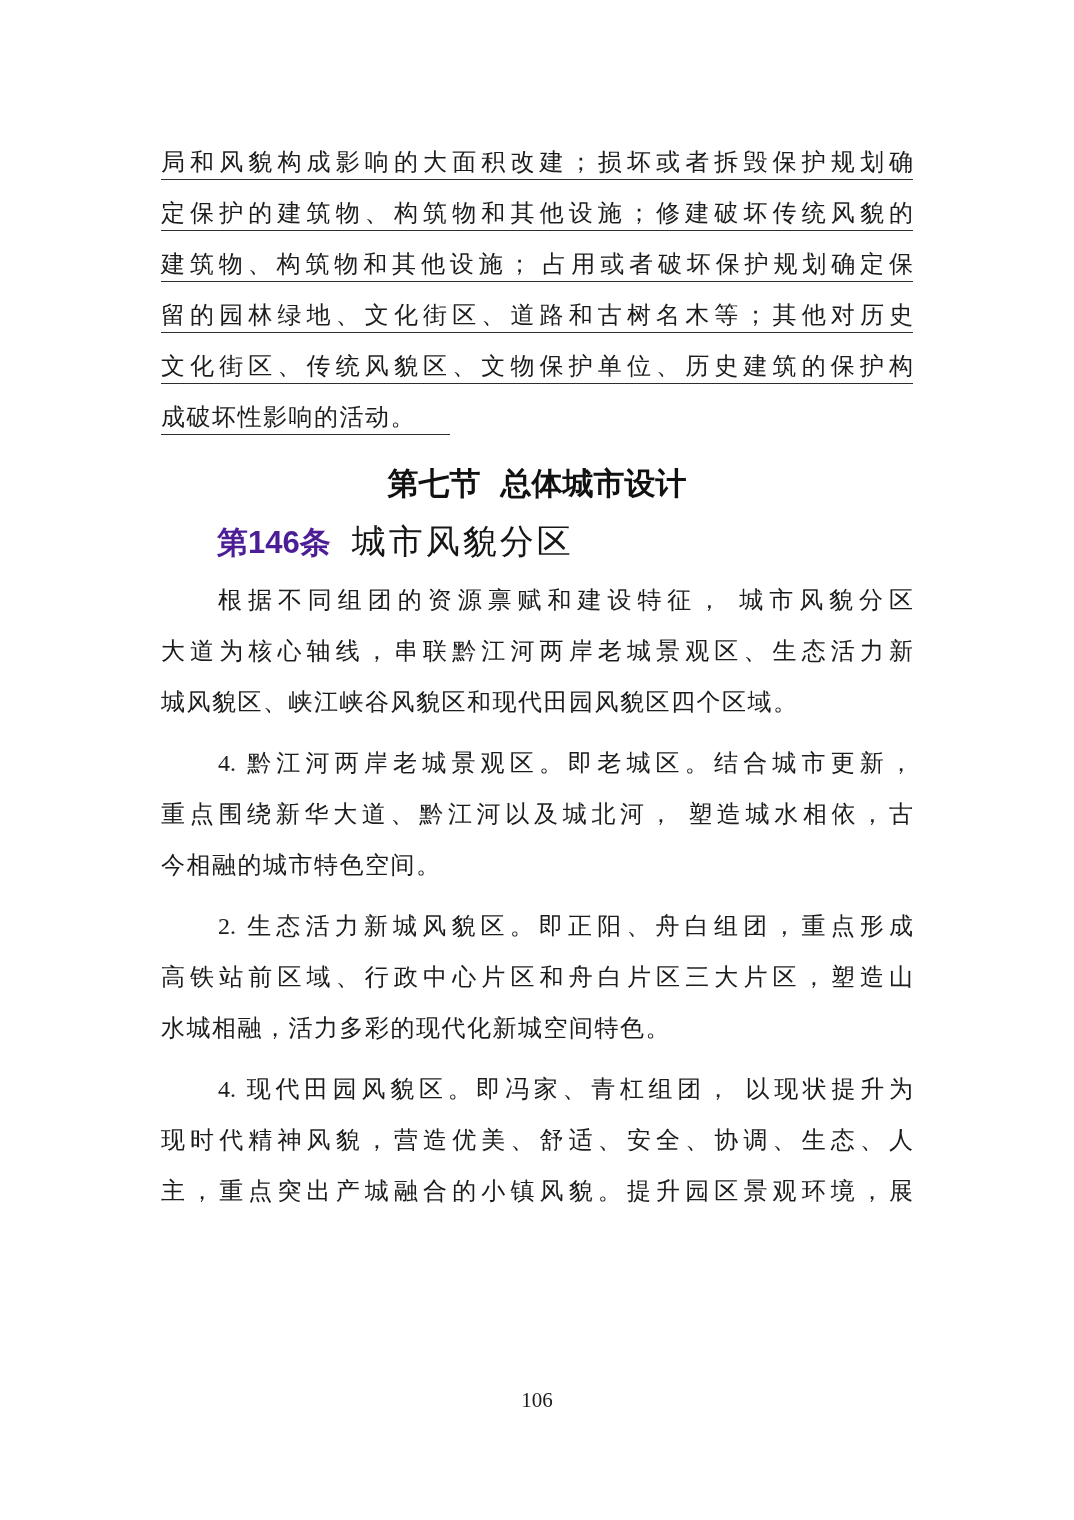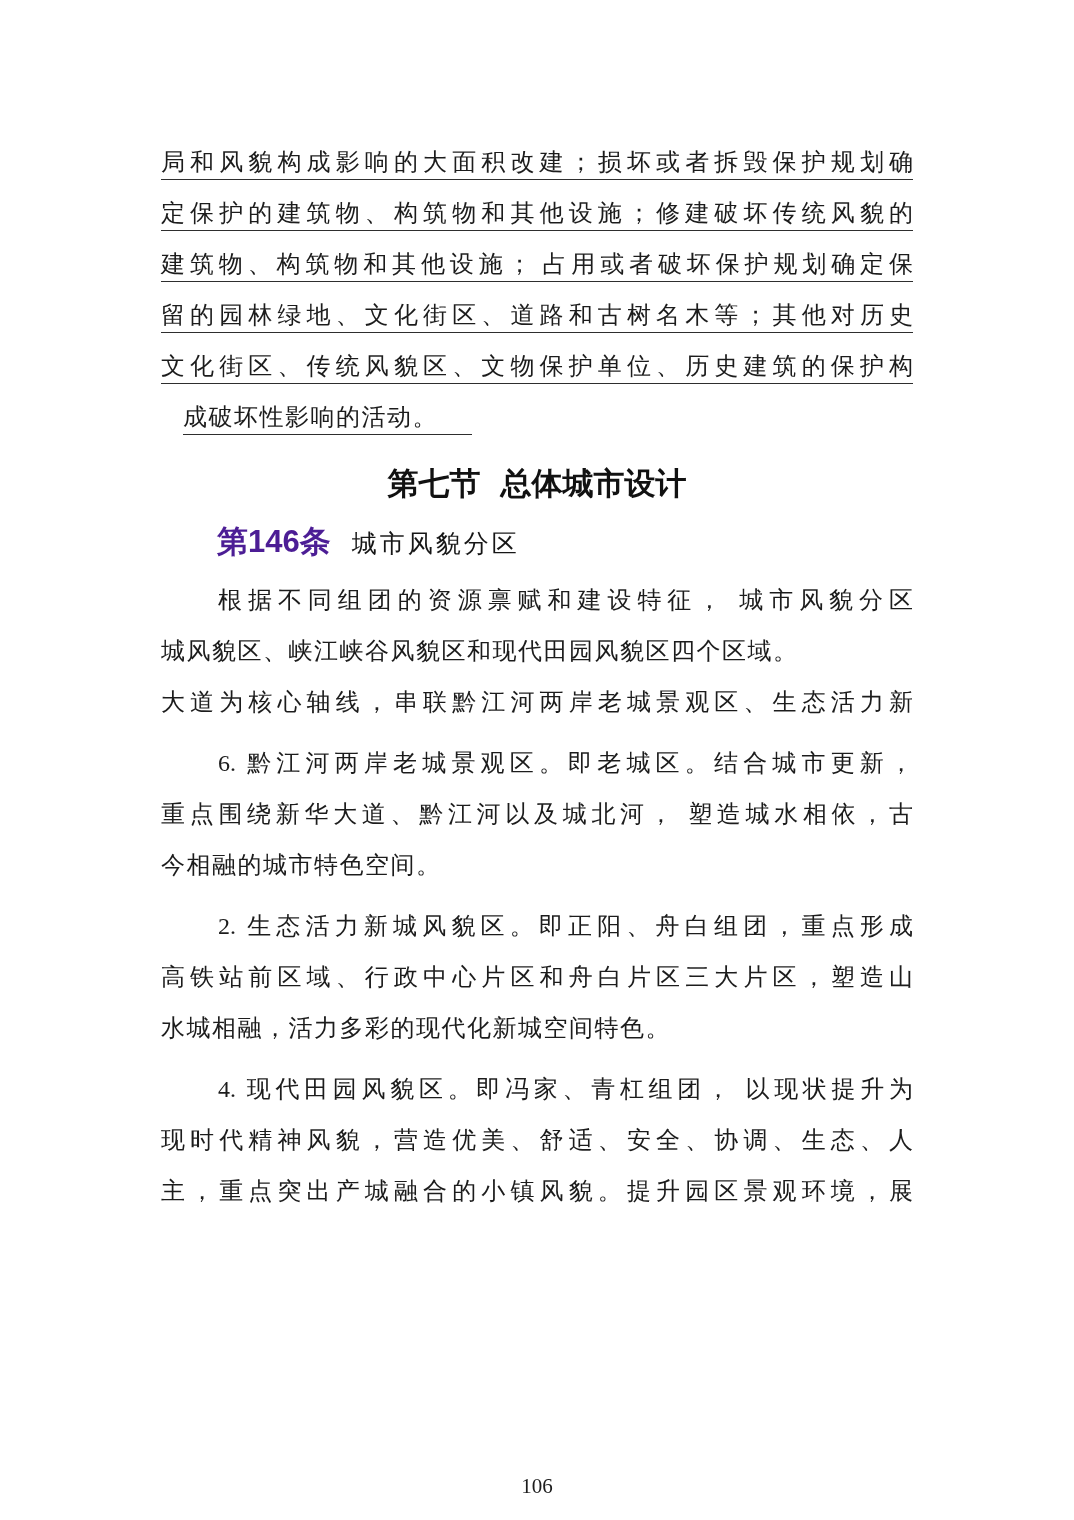--- a/index.html
+++ b/index.html
@@ -40,21 +40,20 @@
     text-align: left;
     letter-spacing: 1.5px;
   }
   
   .u .t {
     border-bottom: 1.6px solid #2e2e2e;
     padding-bottom: 4px;
   }
   .u .tail {
     padding-right: 34px;
-    margin-left: 22px;
   }
   .ind {
     text-indent: 57px;
   }
   .para {
     margin-top: 10px;
   }
   .intro {
     margin-top: 8px;
   }
@@ -77,29 +76,29 @@
     line-height: 51px;
     padding-left: 56px;
   }
   .art-num {
     font-family: "Liberation Sans", "DejaVu Sans", sans-serif;
     font-weight: 700;
     font-size: 31px;
     color: #4c1d95;
   }
   .art-title {
-    font-size: 25px;
+    font-size: 34px;
     font-weight: 500;
     margin-left: 21px;
     letter-spacing: 3px;
     color: #161616;
   }
   .footer {
     position: absolute;
-    top: 1474px;
+    top: 1388px;
     left: 0;
     width: 1074px;
     text-align: center;
     font-size: 21px;
     color: #1c1c1c;
   }
 </style>
 </head>
 <body>
 
@@ -117,26 +116,26 @@
   <div class="section-heading">
     <span class="sec-num">第七节</span><span class="sec-title">总体城市设计</span>
   </div>
 
   <div class="article-heading">
     <span class="art-num">第146条</span><span class="art-title">城市风貌分区</span>
   </div>
 
   <div class="intro">
     <div class="ln just ind"><span>根据不同组团的资源禀赋和建设特征， 城市风貌分区</span></div>
+    <div class="ln just"><span>大道为核心轴线，串联黔江河两岸老城景观区、生态活力新</span></div>
     <div class="ln end"><span>城风貌区、峡江峡谷风貌区和现代田园风貌区四个区域。</span></div>
-    <div class="ln just"><span>大道为核心轴线，串联黔江河两岸老城景观区、生态活力新</span></div>
   </div>
 
   <div class="para">
-    <div class="ln just ind"><span>6. 黔江河两岸老城景观区。即老城区。结合城市更新，</span></div>
+    <div class="ln just ind"><span>4. 黔江河两岸老城景观区。即老城区。结合城市更新，</span></div>
     <div class="ln just"><span>重点围绕新华大道、黔江河以及城北河， 塑造城水相依，古</span></div>
     <div class="ln end"><span>今相融的城市特色空间。</span></div>
   </div>
 
   <div class="para">
     <div class="ln just ind"><span>2. 生态活力新城风貌区。即正阳、舟白组团，重点形成</span></div>
     <div class="ln just"><span>高铁站前区域、行政中心片区和舟白片区三大片区，塑造山</span></div>
     <div class="ln end"><span>水城相融，活力多彩的现代化新城空间特色。</span></div>
   </div>
 

